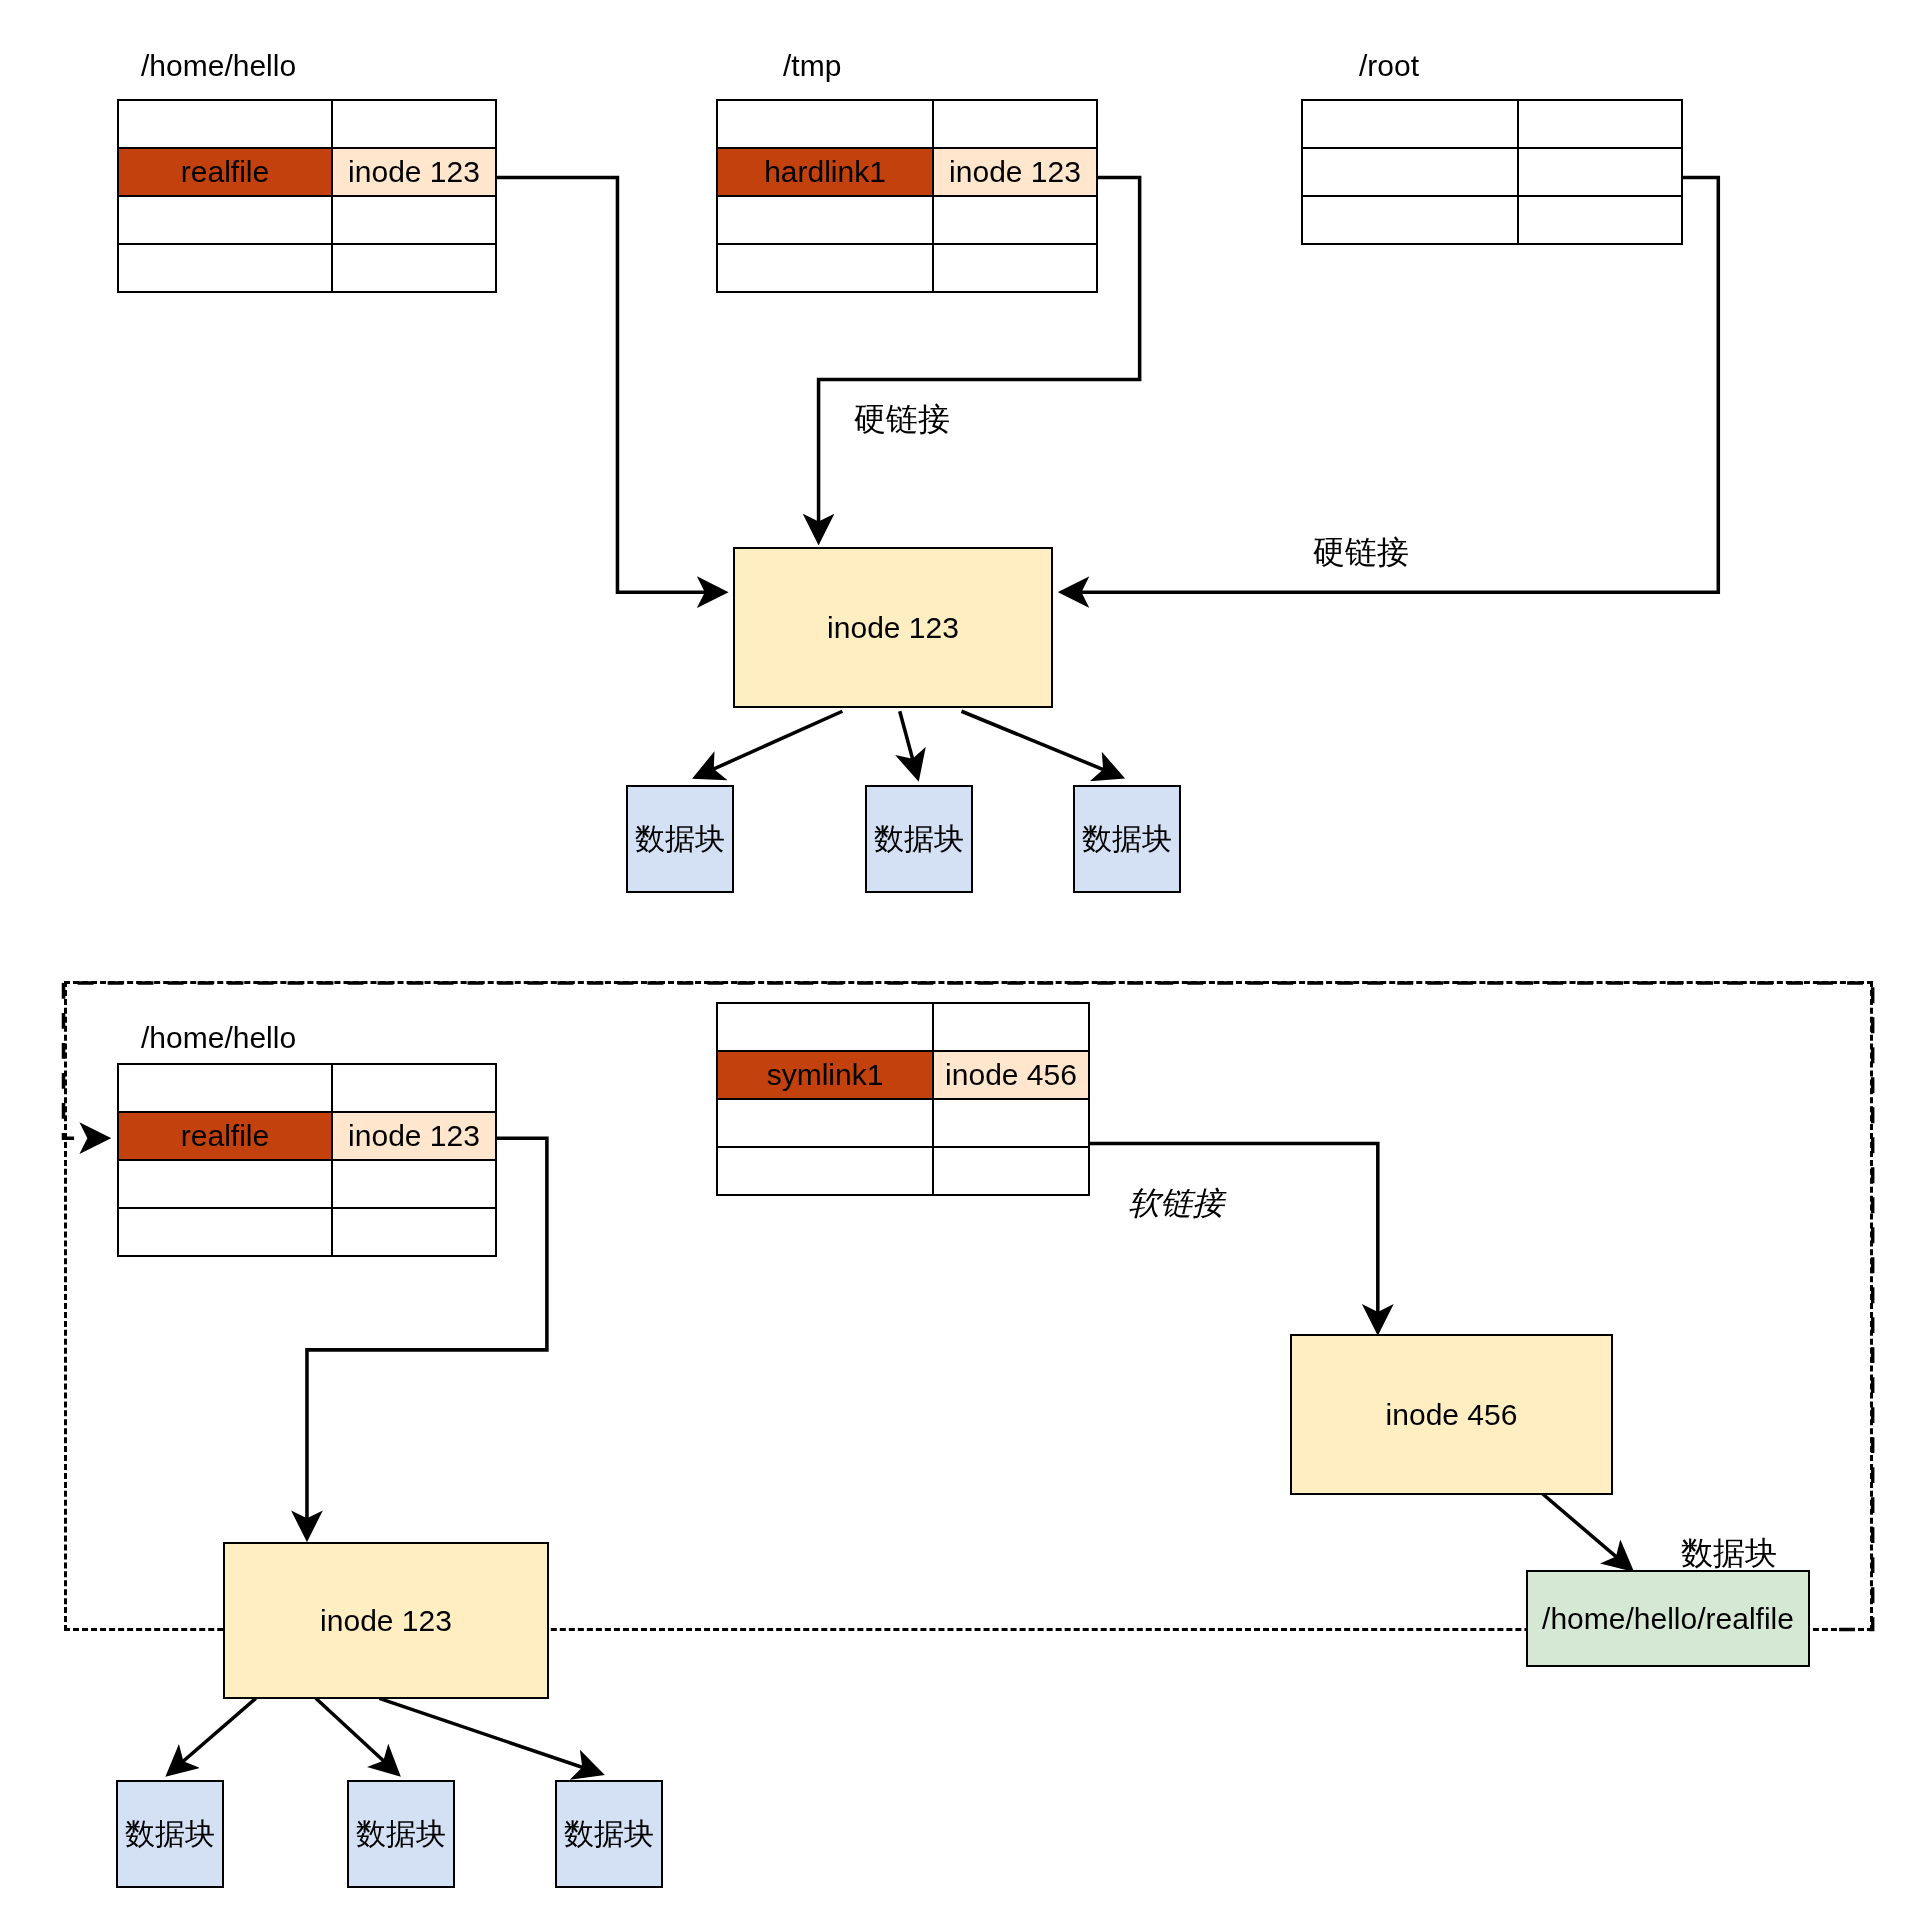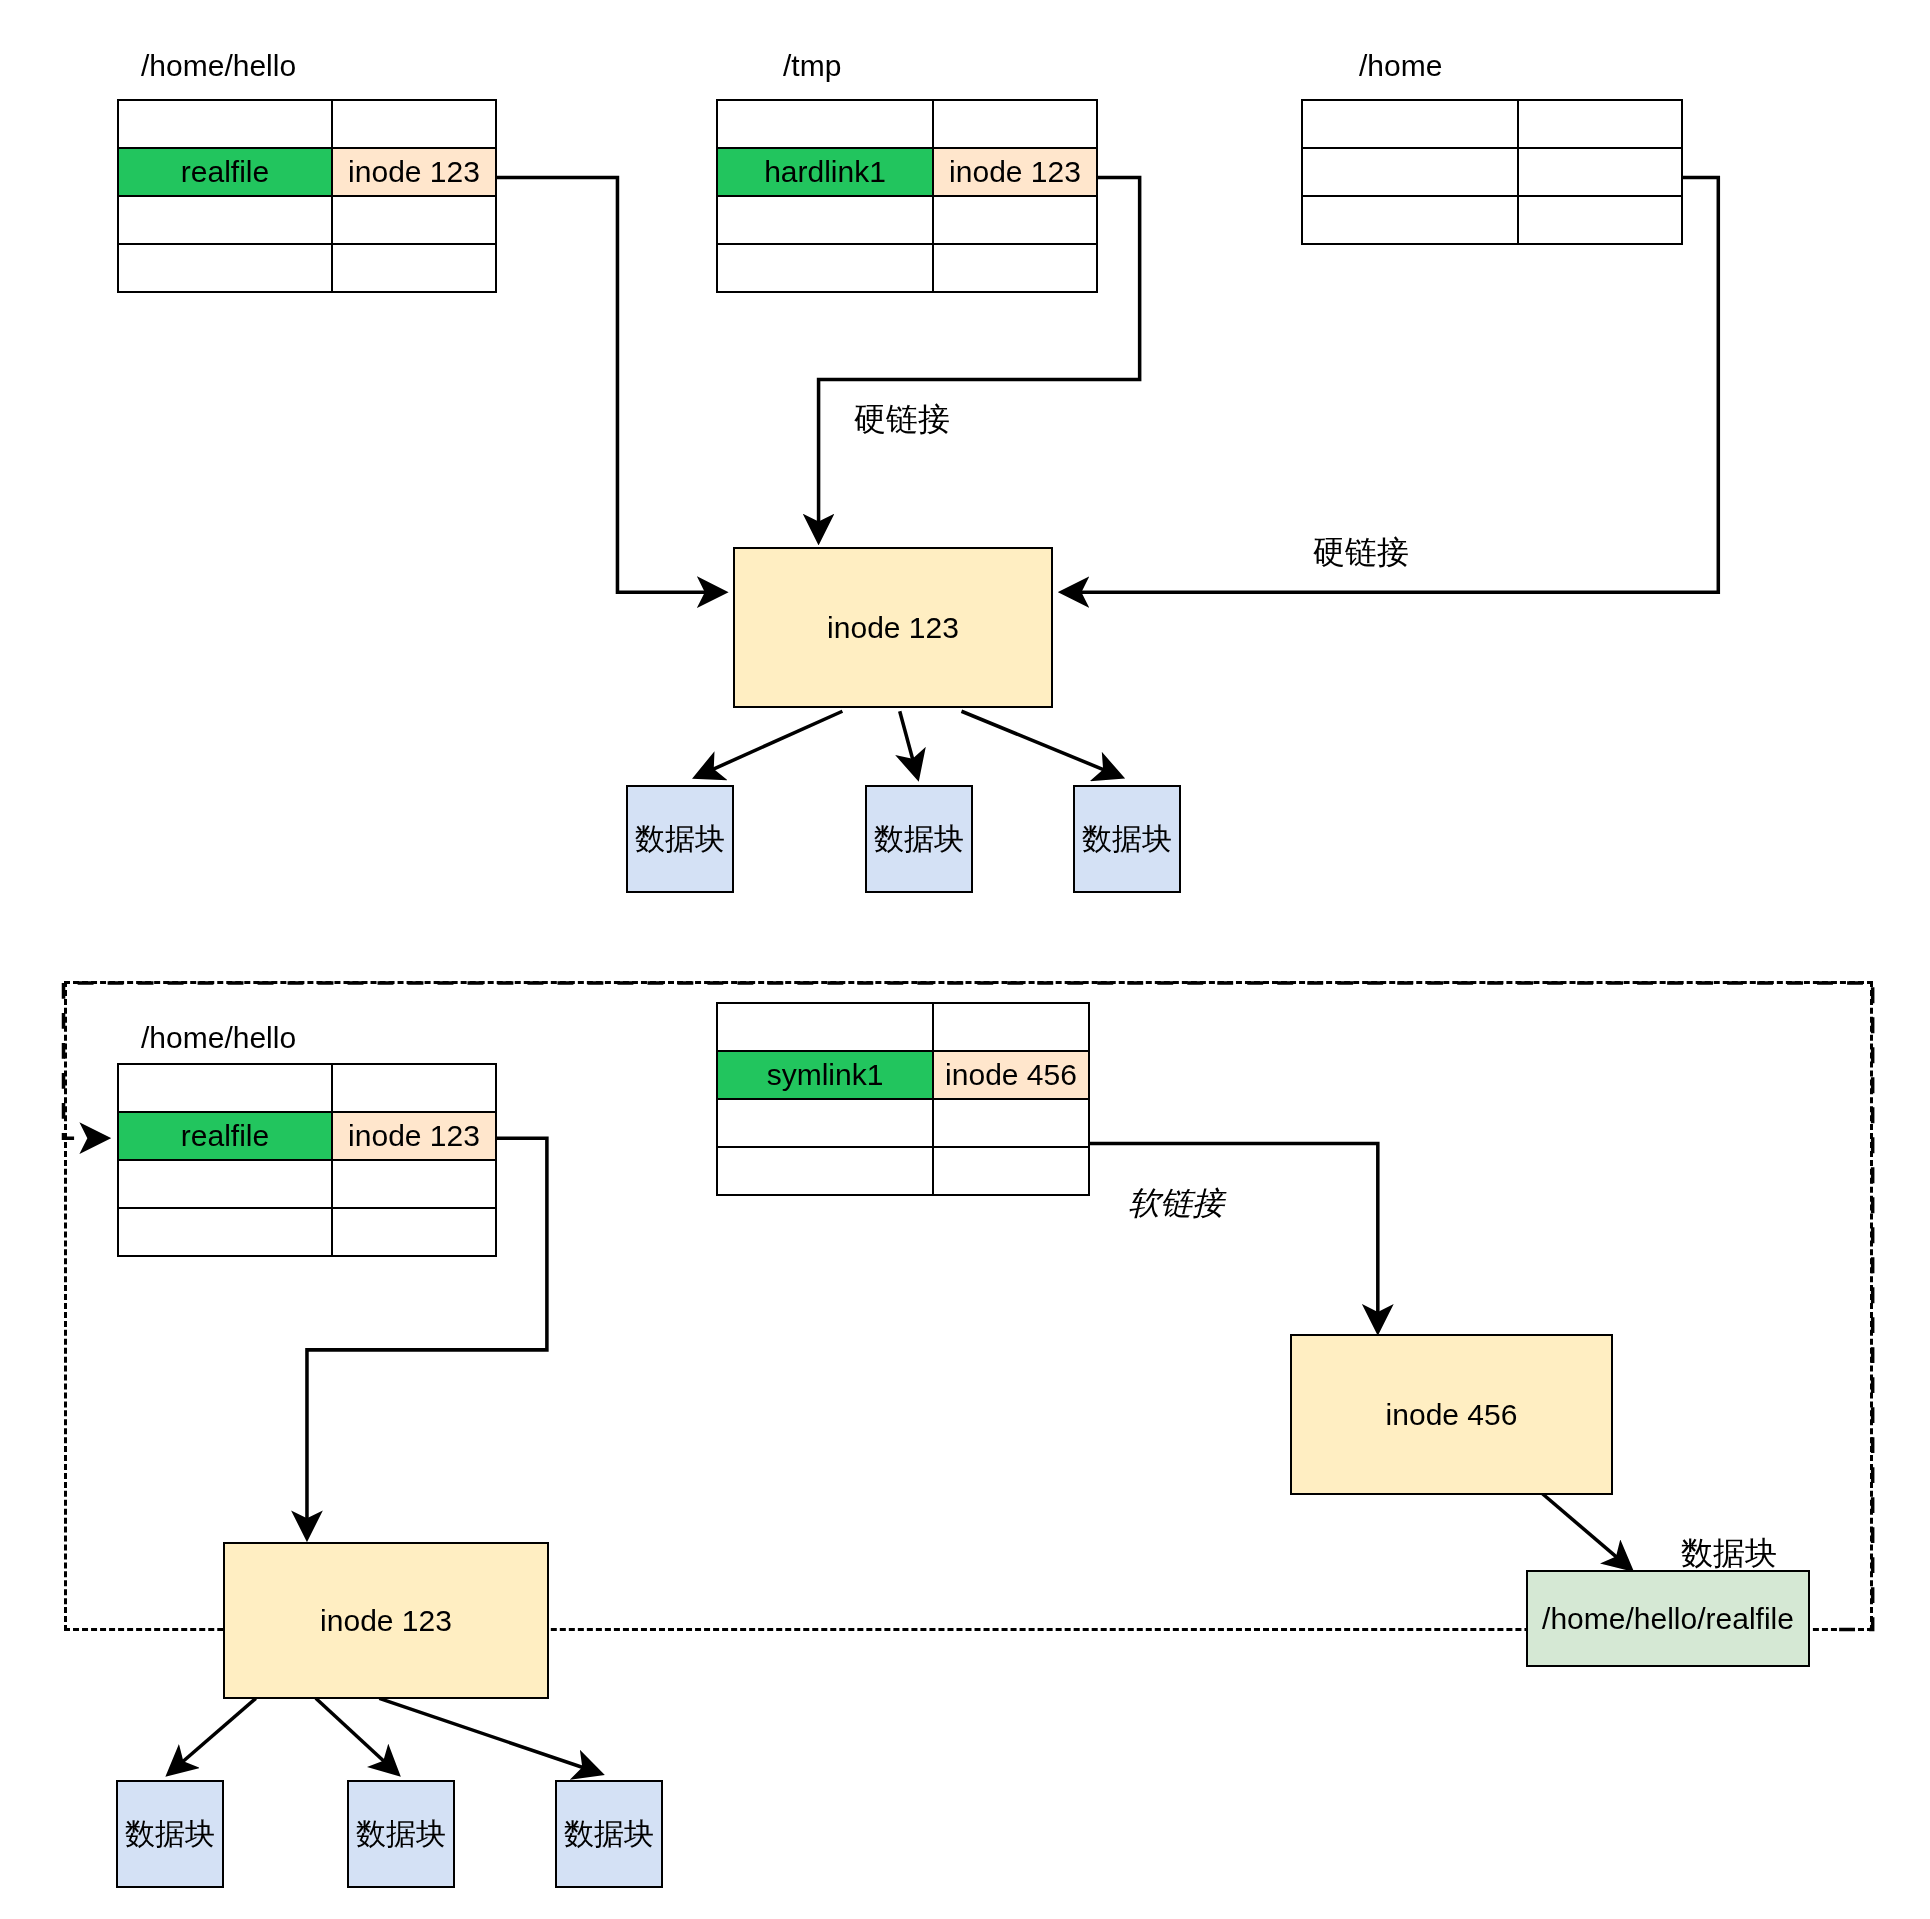--- a/index.html
+++ b/index.html
@@ -41,21 +41,21 @@
     height: 46px;
     padding: 0;
     text-align: center;
     vertical-align: middle;
     font-size: 30px;
     color: #000;
     background: #ffffff;
     white-space: nowrap;
   }
   .dir-table td.name-cell {
-    background: #22c55e;
+    background: #c2410c;
   }
   .dir-table td.inode-cell {
     background: #ffe6cc;
   }
   .node-box {
     position: absolute;
     border: 2.6px solid #000;
     box-sizing: border-box;
     display: flex;
     align-items: center;
@@ -181,21 +181,21 @@
       <td></td>
       <td></td>
     </tr>
     <tr>
       <td></td>
       <td></td>
     </tr>
   </tbody>
     </table>
 
-  <div class="dir-label" style="left:1359px; top:51px;">/home</div>
+  <div class="dir-label" style="left:1359px; top:51px;">/root</div>
   <table class="dir-table" style="left:1301px; top:99px; width:379px;">
     <tbody>
         <tr>
       <td style="width:214px;"></td>
       <td style="width:162px;"></td>
     </tr>
     <tr>
       <td></td>
       <td></td>
     </tr>

